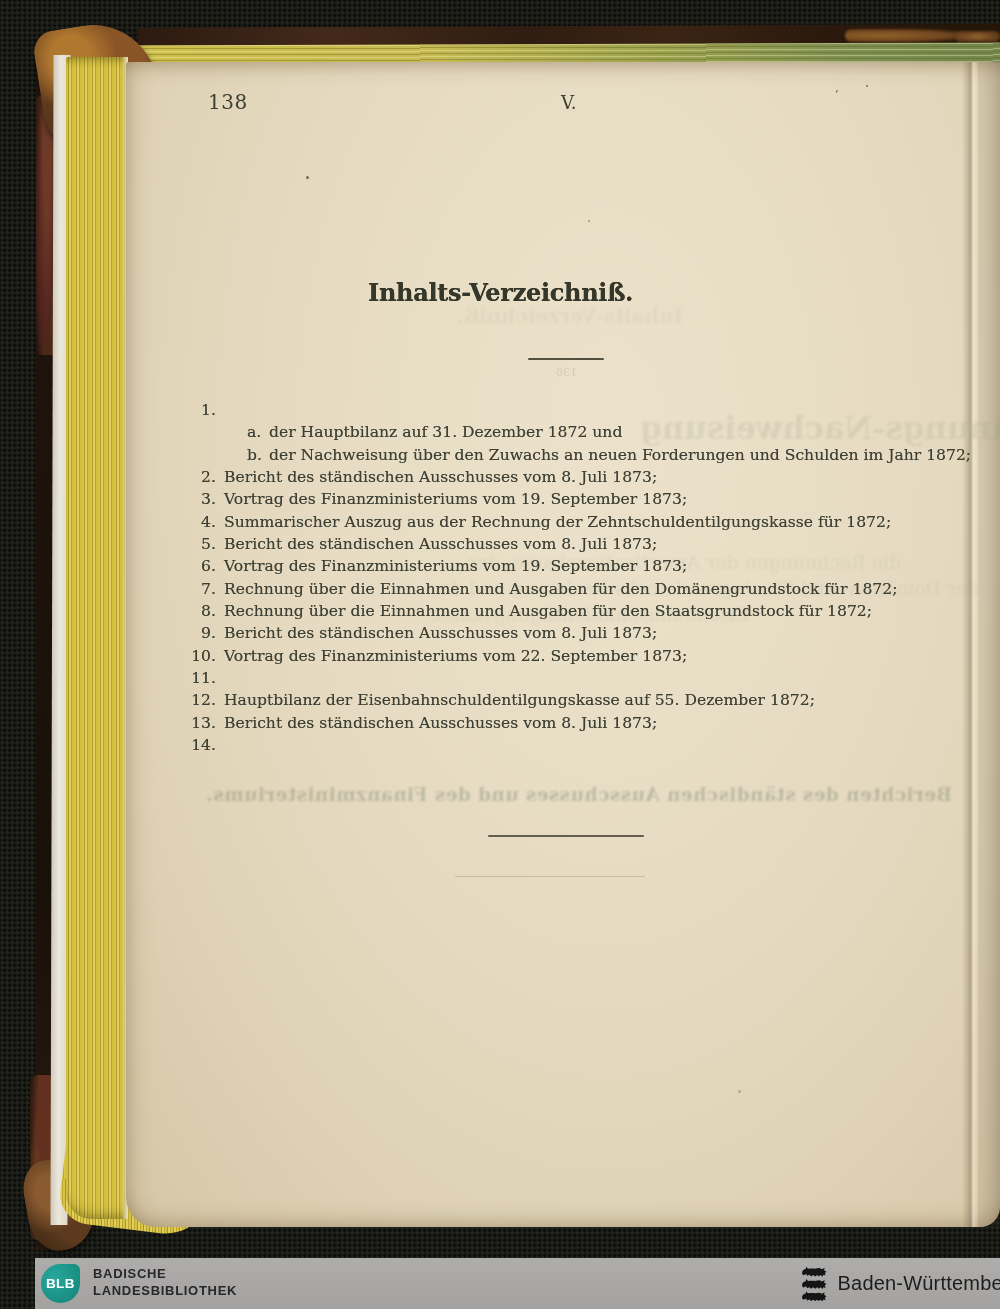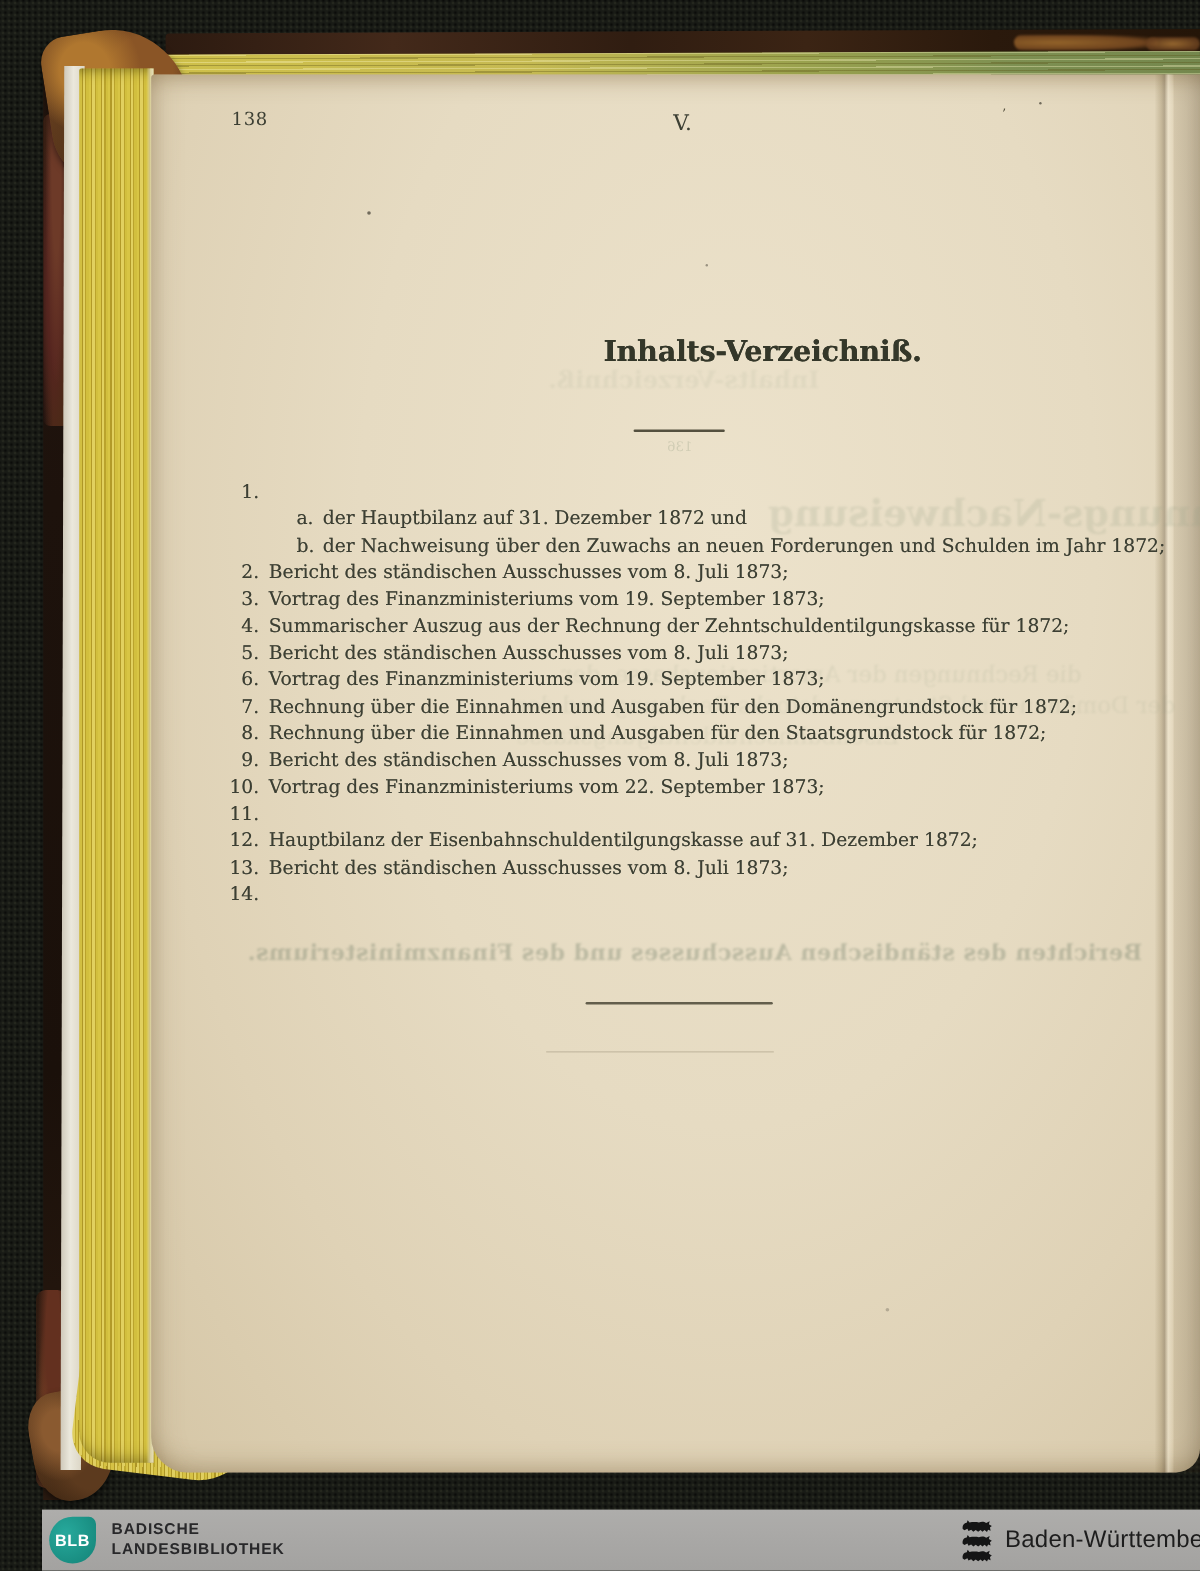--- a/index.html
+++ b/index.html
@@ -85,23 +85,23 @@
   .gutter{left:962px;top:62px;width:16px;height:1165px;
     background:linear-gradient(90deg,transparent,rgba(120,100,60,.25) 35%,rgba(70,52,28,.3) 52%,rgba(248,240,220,.45) 72%,transparent);}
   .page-right-shade{left:978px;top:62px;width:22px;height:1165px;
     background:linear-gradient(90deg,rgba(95,75,40,.1),rgba(60,45,25,.22));}
 
   .speck{width:3px;height:3px;border-radius:50%;background:#4a463a;opacity:.75;}
   .mark{color:#54503f;font-size:11px;}
 
   
   .ink{color:#3c3f33;}
-  .folio{left:193px;top:90px;font-size:15px;letter-spacing:.5px;}
+  .folio{left:208px;top:90px;font-size:20px;letter-spacing:.5px;}
   .section-no{left:561px;top:92px;font-size:18px;}
-  .page-title{left:368px;top:278px;width:400px;text-align:right;
+  .page-title{left:368px;top:278px;width:400px;text-align:left;
     font-size:24px;font-weight:bold;letter-spacing:-.3px;color:#343729;
     text-shadow:0 0 .4px #343729;}
   .rule{background:#54503f;height:2px;border-radius:1px;}
   .rule-1{left:528px;top:358px;width:76px;}
   .rule-2{left:488px;top:835px;width:156px;opacity:.9;}
   .rule-3{left:455px;top:876px;width:190px;height:1px;opacity:.35;background:#8c8268;}
 
   .toc{left:190px;top:399px;font-size:15.6px;line-height:22.35px;color:#3c3f33;
     text-shadow:0 0 .3px rgba(60,63,51,.6);white-space:nowrap;}
   .toc-row{display:flex;}
@@ -212,21 +212,21 @@
     </div>
     <div class="toc-row">
       <span class="toc-num">10.</span>
       <span class="toc-text">Vortrag des Finanzministeriums vom 22. September 1873;</span>
     </div>
     <div class="toc-row">
       <span class="toc-num">11.</span>
     </div>
     <div class="toc-row">
       <span class="toc-num">12.</span>
-      <span class="toc-text">Hauptbilanz der Eisenbahnschuldentilgungskasse auf 31. Dezember 1872;</span>
+      <span class="toc-text">Hauptbilanz der Eisenbahnschuldentilgungskasse auf 55. Dezember 1872;</span>
     </div>
     <div class="toc-row">
       <span class="toc-num">13.</span>
       <span class="toc-text">Bericht des ständischen Ausschusses vom 8. Juli 1873;</span>
     </div>
     <div class="toc-row">
       <span class="toc-num">14.</span>
     </div>
   </div>
 <div class="abs rule rule-2"></div>

